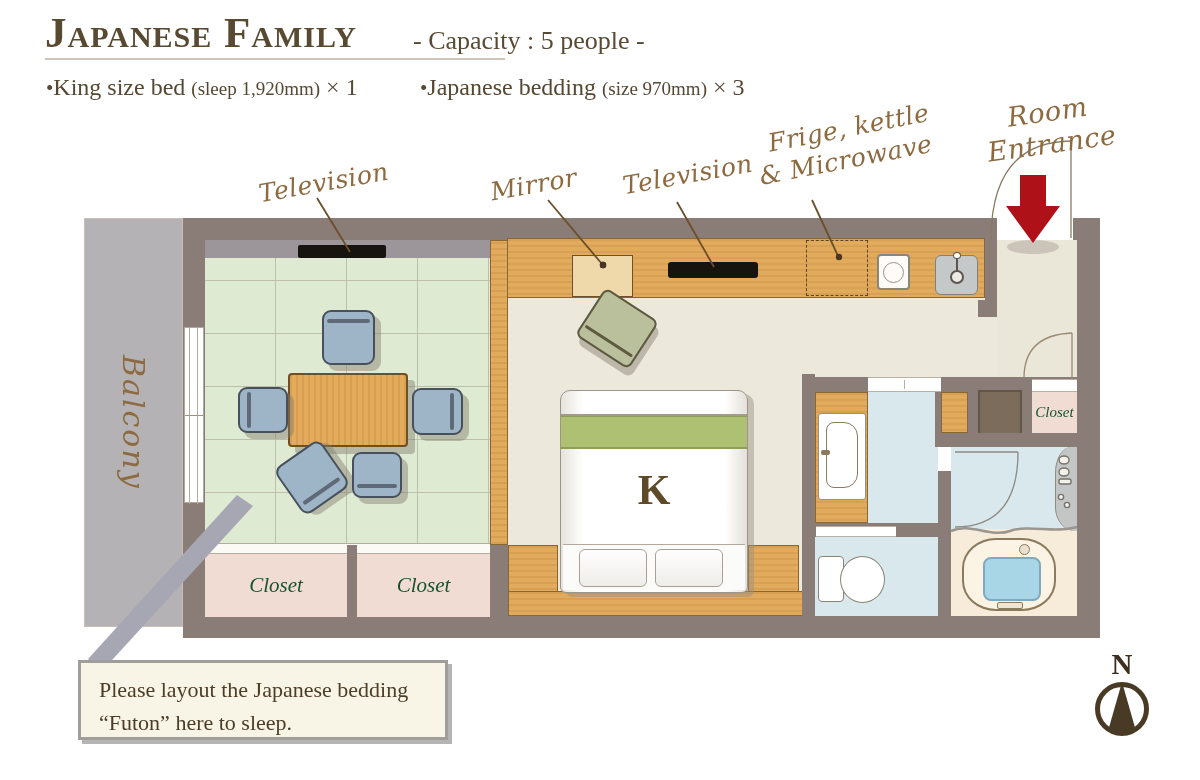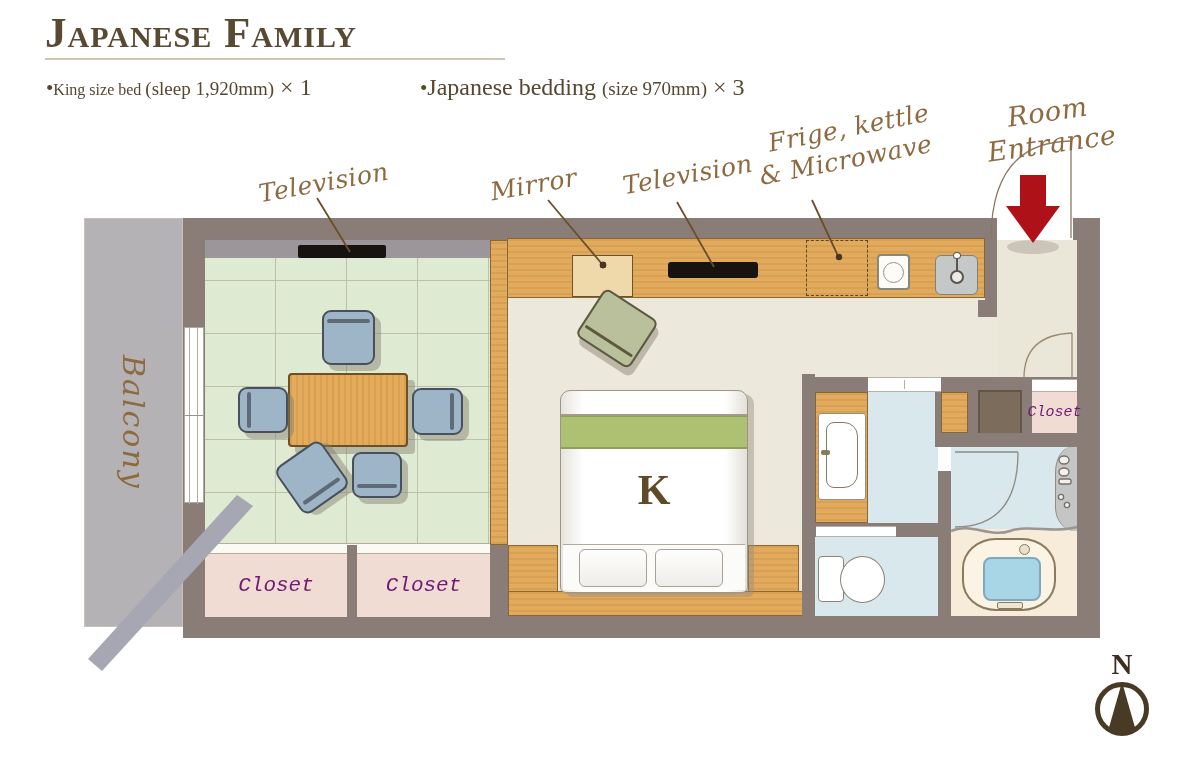--- a/index.html
+++ b/index.html
@@ -12,34 +12,35 @@
         background-image:repeating-linear-gradient(180deg, rgba(155,100,30,.14) 0 2px, rgba(255,255,255,0) 2px 6px);
         border:1px solid #8a6630;box-sizing:border-box;}
   .dooropen{position:absolute;background:#ffffff;border-top:1px solid #b7b0a3;border-bottom:1px solid #b7b0a3;box-sizing:border-box;}
   .script{font-family:"DejaVu Serif",serif;font-style:italic;color:#8d6a3f;}
   .label{position:absolute;font-family:"DejaVu Serif",serif;font-style:italic;color:#8d6a3f;
          font-size:25px;white-space:nowrap;letter-spacing:.5px;}
   .chair{position:absolute;background:#9db5c6;border:2px solid #47505c;border-radius:9px;
          box-shadow:6px 6px 0 rgba(130,124,108,.45);box-sizing:border-box;}
   .cback{position:absolute;background:#5f6a78;border-radius:3px;}
   .closetbox{position:absolute;background:#f1dcd4;display:flex;align-items:center;justify-content:center;}
-  .closetbox span{font-family:Liberation Mono, monospace;font-style:italic;color:#701a75;font-size:21px;}
+  .closetbox span{font-family:Liberation Serif, serif;font-style:italic;color:#14532d;font-size:21px;}
   .bluefloor{position:absolute;background:#d8e8ec;}
   svg{position:absolute;left:0;top:0;pointer-events:none;}
 </style>
 </head>
 <body>
 
 <div id="stage">
 
   <div class="abs" style="left:45px;top:8px;font-size:43px;font-variant:small-caps;font-weight:600;color:#584931;letter-spacing:1px;">Japanese Family</div>
   <div class="abs" style="left:45px;top:58px;width:460px;height:2px;background:#cfc5b4;"></div>
+  <div class="abs" style="left:413px;top:26px;font-size:26px;color:#584a33;">- Capacity : 5 people -</div>
 
   <div class="abs" style="left:46px;top:74px;color:#564732;">
-    <span style="font-size:21px;">•</span><span style="font-size:16px;">King size bed </span><span style="font-size:19px;">(sleep 1,920mm)</span><span style="font-size:24px;"> × 1</span>
+    <span style="font-size:21px;">•</span><span style="font-size:24px;">King size bed </span><span style="font-size:19px;">(sleep 1,920mm)</span><span style="font-size:24px;"> × 1</span>
   </div>
   <div class="abs" style="left:420px;top:74px;color:#564732;">
     <span style="font-size:21px;">•</span><span style="font-size:24px;font-family:Liberation Serif, serif;">Japanese bedding </span><span style="font-size:19px;">(size 970mm)</span><span style="font-size:24px;"> × 3</span>
   </div>
 
   <div class="abs" style="left:84px;top:218px;width:99px;height:409px;background:#b4b2b4;border:1px solid #c8c0b8;box-sizing:border-box;display:flex;align-items:center;justify-content:center;">
     <span class="script" style="font-size:30px;writing-mode:vertical-rl;letter-spacing:2px;">Balcony</span>
   </div>
 
   <div class="floor" style="left:508px;top:240px;width:489px;height:376px;"></div>
@@ -216,16 +217,22 @@
   <div class="label" style="left:622px;top:160px;transform:rotate(-10deg);">Television</div>
   <div class="label" style="left:770px;top:112px;transform:rotate(-11deg);text-align:center;line-height:1.25;">
     <div>Frige, kettle</div>
     <div style="margin-left:-18px;">&amp; Microwave</div>
   </div>
   <div class="label" style="left:985px;top:96px;transform:rotate(-8deg);text-align:center;line-height:1.2;font-size:27px;">
     <div>Room</div>
     <div>Entrance</div>
   </div>
 
+  <div class="abs" style="left:78px;top:660px;width:370px;height:80px;background:#f8f4e6;border:3px solid #a09e9c;
+              box-shadow:4px 4px 0 rgba(122,120,120,.55);box-sizing:border-box;padding:10px 18px;
+              color:#4c3d28;font-size:22px;line-height:1.5;">
+    <div>Please layout the Japanese bedding</div>
+    <div>“Futon” here to sleep.</div>
+  </div>
 
   <div class="abs" style="left:1102px;top:648px;width:40px;text-align:center;font-size:29px;font-weight:bold;color:#3c2f1d;">N</div>
 
 </div>
 
 </body></html>

